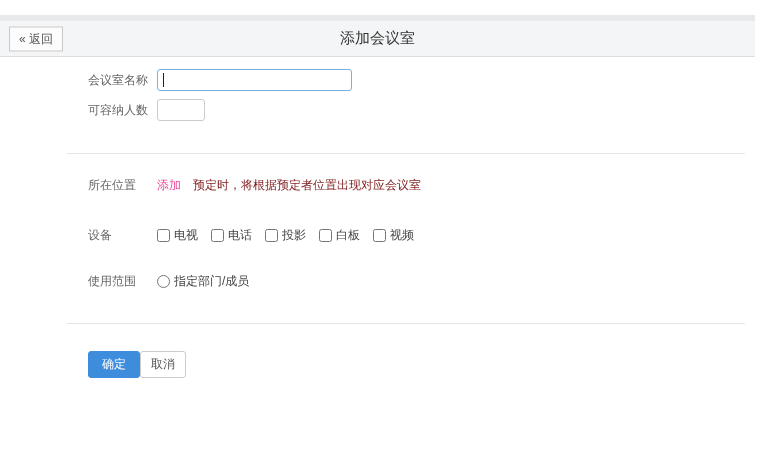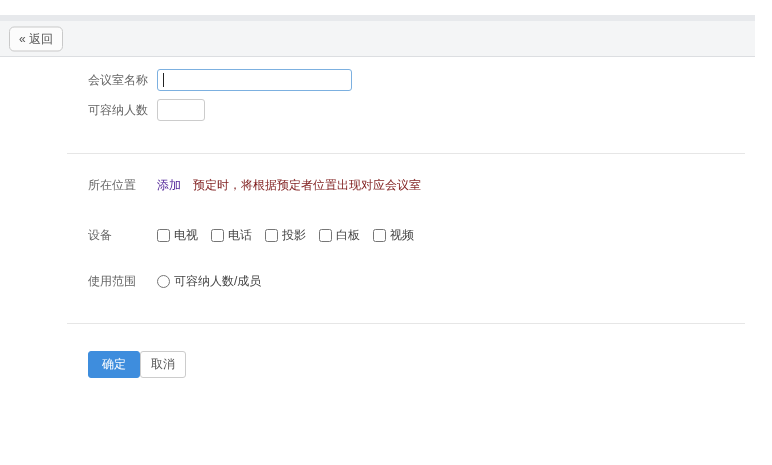--- a/index.html
+++ b/index.html
@@ -10,21 +10,21 @@
     overflow: hidden;
   }
 
   
   .header { margin-top: 15px; width: 755px; background: #f4f5f6; border-bottom: 1px solid #dcdee1; }
   .header-strip { height: 6px; background: #e7e9ec; }
   .header-inner { position: relative; height: 35px; display: flex; align-items: center; }
   .back-btn {
     position: absolute; left: 9px; top: 50%; transform: translateY(-50%);
     font-size: 12px; color: #555; background: #fcfcfc;
-    border: 1px solid #c9c9c9; border-radius: 5px;
+    border: 1px solid #c9c9c9; border-radius: 0;
     padding: 3px 9px; cursor: pointer;
     font-family: "Liberation Sans", "DejaVu Sans", sans-serif;
   }
   .title { flex: 1; text-align: center; font-size: 15px; color: #333; }
 
   
   .form { margin-left: 67px; width: 678px; }
   .row { display: flex; align-items: center; padding-left: 21px; }
   .lbl { width: 69px; flex: none; font-size: 12px; color: #666; }
 
@@ -46,21 +46,21 @@
   }
   .txt-name { width: 195px; border-color: #7cb0e0; }
   .txt-cap  { width: 48px; }
   .input-wrap { position: relative; display: inline-block; line-height: 0; }
   .caret {
     position: absolute; left: 6px; top: 4px; width: 1px; height: 14px;
     background: #222; animation: blink 1s steps(1) infinite;
   }
   @keyframes blink { 50% { opacity: 0; } }
 
-  .add-link { font-size: 12px; color: #4c1d95; text-decoration: none; margin-right: 12px; cursor: pointer; }
+  .add-link { font-size: 12px; color: #ec4899; text-decoration: none; margin-right: 12px; cursor: pointer; }
   .hint { font-size: 12px; color: #7f1d1d; }
 
   .chk-item, .radio-item {
     display: inline-flex; align-items: center;
     font-size: 12px; color: #444; cursor: pointer;
   }
   .chk-item  { margin-right: 13px; }
   .radio-item{ margin-right: 16px; }
   .chk-item input, .radio-item input { margin: 0 4px 0 0; }
 
@@ -77,20 +77,21 @@
 </style>
 </head>
 <body>
 
 <div>
 
   <div class="header">
     <div class="header-strip"></div>
     <div class="header-inner">
       <button class="back-btn">« 返回</button>
+      <div class="title">添加会议室</div>
     </div>
   </div>
 
   <div class="form">
 
     <div class="row row-name">
       <span class="lbl">会议室名称</span>
       <span class="input-wrap">
         <input class="txt txt-name" type="text" value="" style="">
         <span class="caret"></span>
@@ -131,21 +132,21 @@
       <label class="chk-item">
         <input type="checkbox" style="">
         <span>视频</span>
       </label>
     </div>
 
     <div class="row row-scope">
       <span class="lbl">使用范围</span>
       <label class="radio-item">
         <input type="radio" name="scope" style="">
-        <span>可容纳人数/成员</span>
+        <span>指定部门/成员</span>
       </label>
     </div>
 
     <hr class="divider div2">
 
     <div class="row row-actions">
       <button class="btn-primary">确定</button>
       <button class="btn-default">取消</button>
     </div>
 

